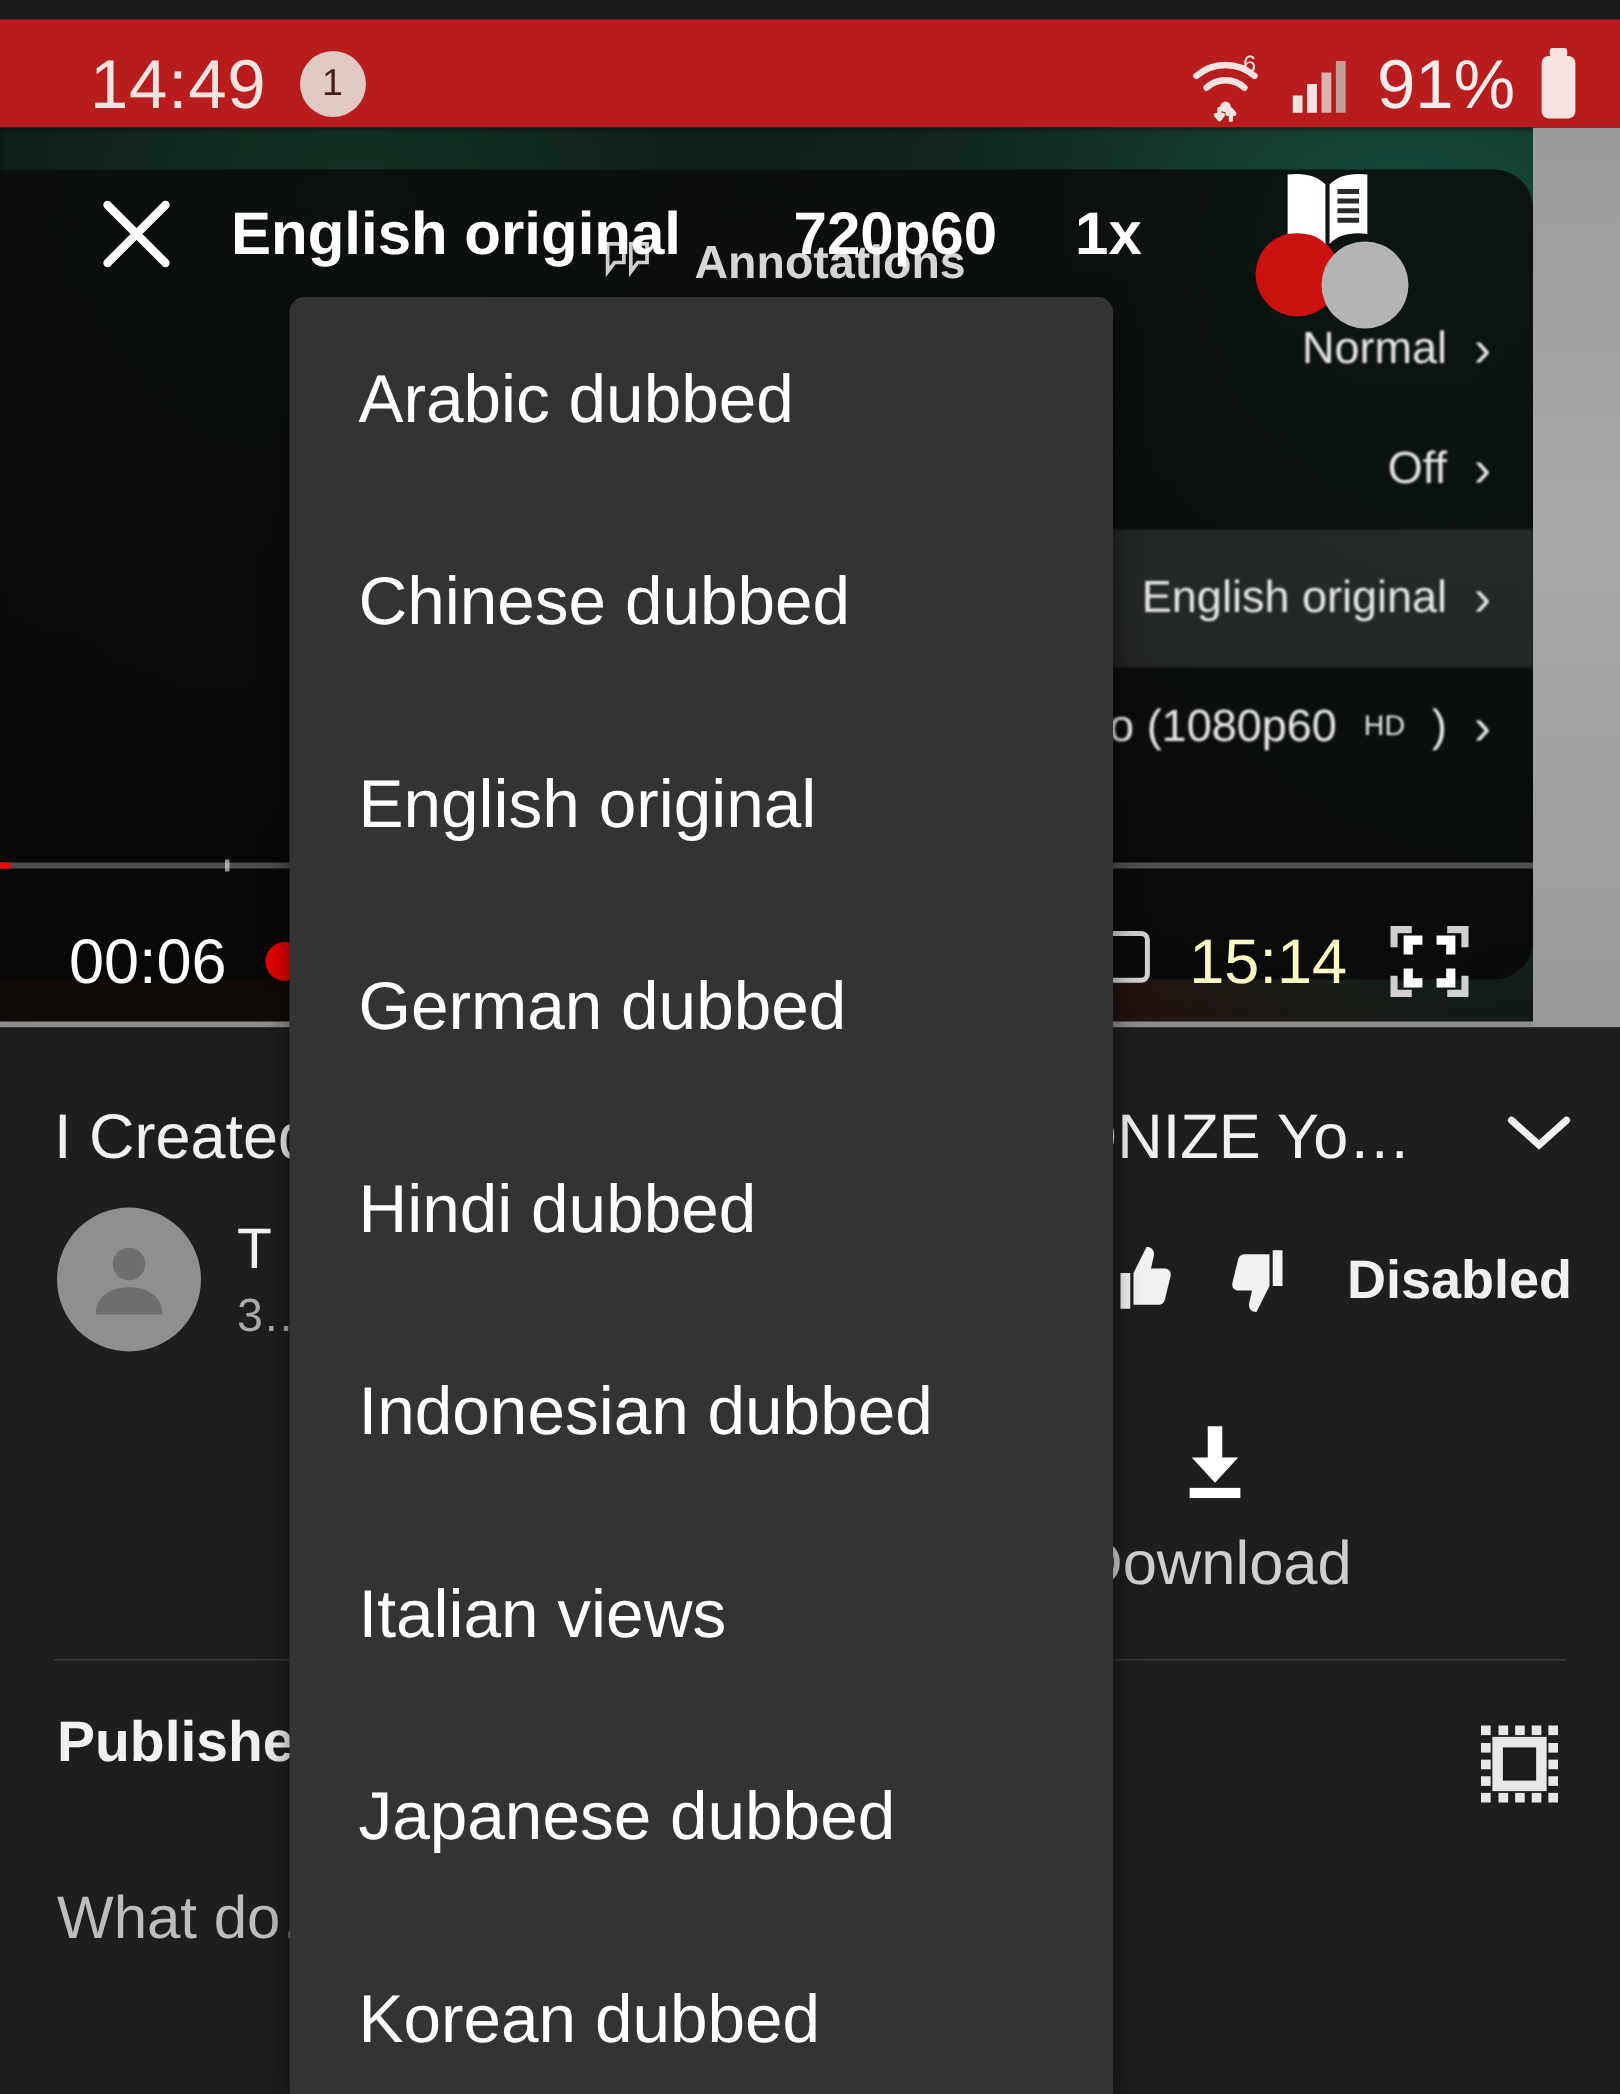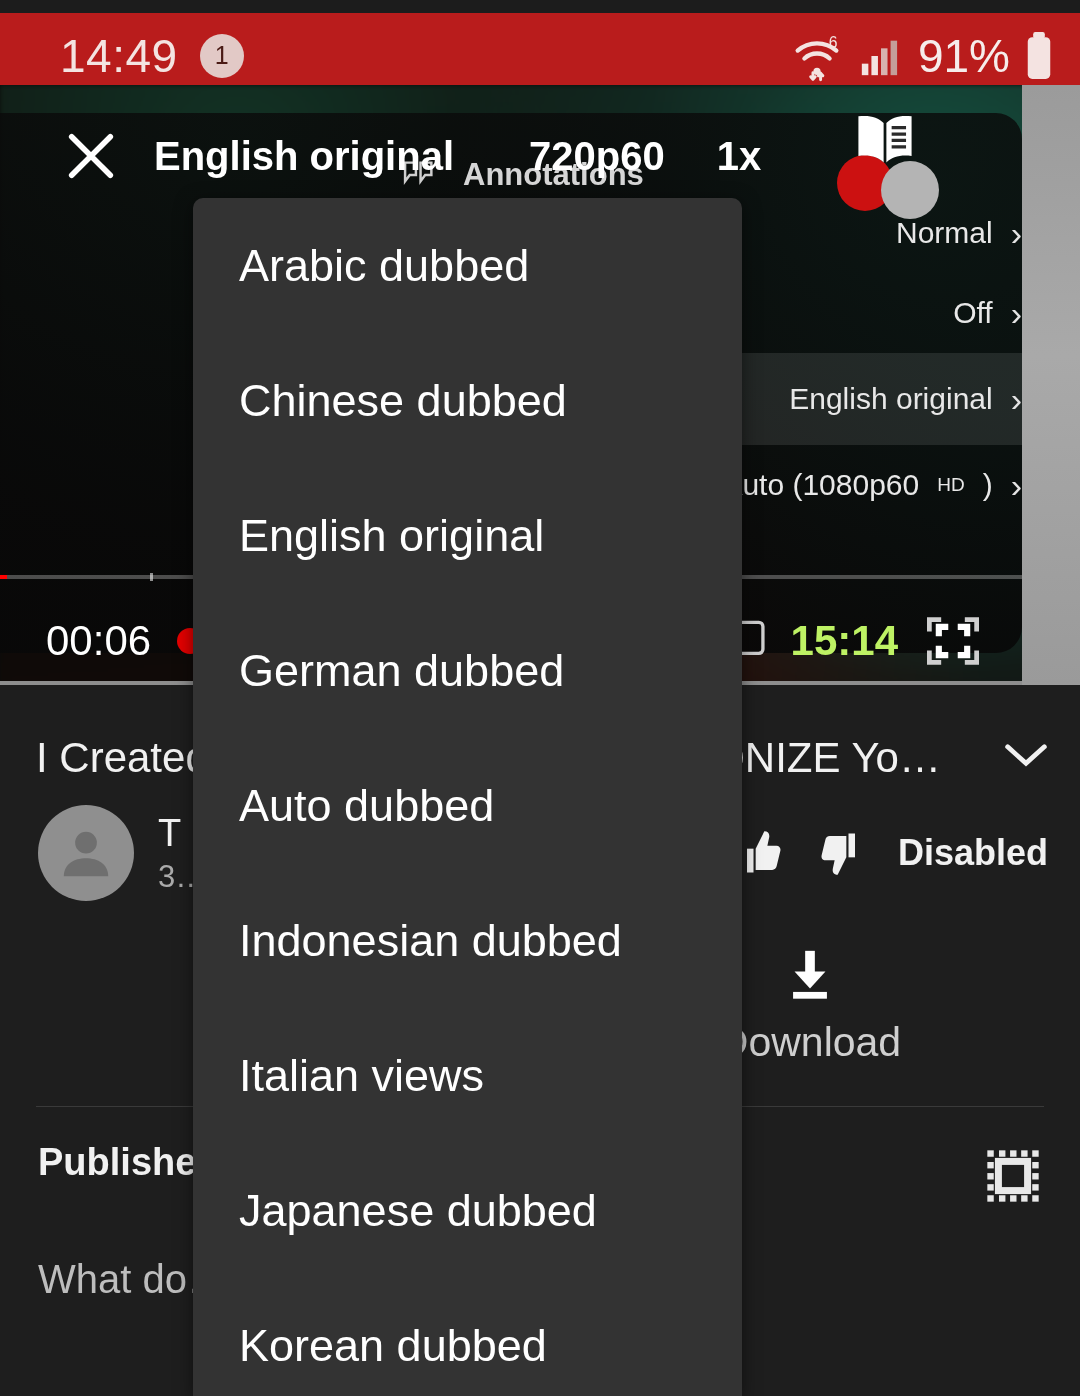--- a/index.html
+++ b/index.html
@@ -91,21 +91,21 @@
   
   .settings-panel {
     position:absolute; right:58px; top:108px;
     width:380px;
     font-size:30px;
     color:#e8e8e8;
     filter: blur(0.6px);
   }
   .sp-row {
     height:80px; display:flex; align-items:center; justify-content:flex-end;
-    gap:18px; 
+    gap:18px; padding-right:28px;
   }
   .sp-row.highlight { background: rgba(255,255,255,0.10); height:92px; }
   .sp-chev { font-size:34px; color:#e4e4e4; font-weight:300; }
   .sp-sup { font-size:19px; vertical-align:super; }
   .annot-label {
     position:absolute; left:400px; top:72px;
     color:#d6d6d6; font-size:31px; font-weight:bold;
     display:flex; align-items:center; gap:25px;
     filter: blur(0.5px);
   }
@@ -122,21 +122,21 @@
   }
   .time-row {
     position:absolute; left:0; top:516px; width:1022px; height:80px;
     display:flex; align-items:center; padding:0 40px 0 46px;
   }
   .t-cur { color:#ffffff; font-size:42px; }
   .t-reddot { width:26px; height:26px; border-radius:50%; background:#e40000; margin-left:26px;}
   .time-right {
     margin-left:auto; display:flex; align-items:center; gap:26px;
   }
-  .t-total { color:#bef264; font-size:42px;font-weight:bold; }
+  .t-total { color:#fef9c3; font-size:42px; }
   .scrub-bar {
     position:absolute; left:0; top:596px; width:1022px; height:22px;
     background:#8e8e8e;
   }
 
   
   #info {
     position:absolute; top:685px; left:0; width:1080px; height:711px;
     background:#1e1e1e;
   }
@@ -423,20 +423,20 @@
     </div>
 
     <div class="desc">What do… nd my python script? 👀</div>
   </div>
 
   <div id="dropdown">
     <div class="dd-item">Arabic dubbed</div>
     <div class="dd-item">Chinese dubbed</div>
     <div class="dd-item">English original</div>
     <div class="dd-item">German dubbed</div>
-    <div class="dd-item">Auto dubbed</div>
+    <div class="dd-item">Hindi dubbed</div>
     <div class="dd-item">Indonesian dubbed</div>
     <div class="dd-item">Italian views</div>
     <div class="dd-item">Japanese dubbed</div>
     <div class="dd-item">Korean dubbed</div>
   </div>
 
 </div>
 
 </body></html>

